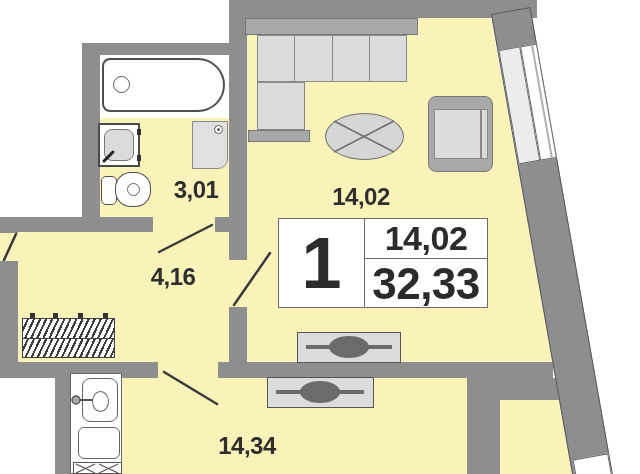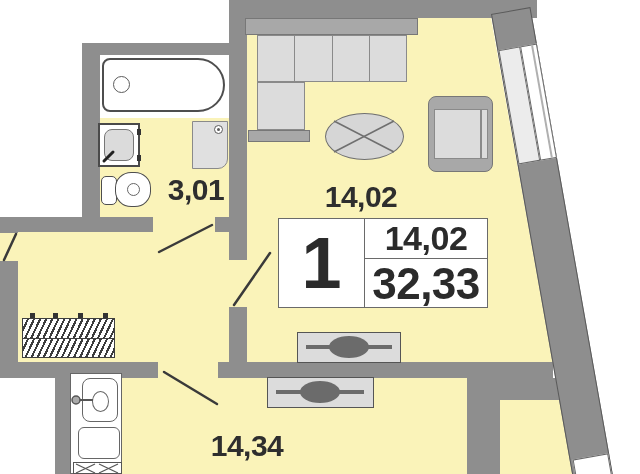--- a/index.html
+++ b/index.html
@@ -82,21 +82,21 @@
   .vent-oval{background:#6b6b6b;border-radius:50%;width:40px;height:22px;}
   .voval-up{left:329px;top:336px;}
   .voval-low{left:300px;top:381px;}
   
   .counter{left:70px;top:373px;width:52px;height:101px;background:#fff;border:1px solid #666;}
   .ksink{left:82px;top:378px;width:36px;height:44px;background:#fff;border:1.5px solid #666;border-radius:8px;}
   .ksink-oval{left:92px;top:391px;width:17px;height:21px;background:#fff;border:1.5px solid #666;border-radius:50%;}
   .kcab{left:78px;top:427px;width:42px;height:32px;background:#fff;border:1.5px solid #666;border-radius:6px;}
   .kstove{left:73px;top:462px;width:49px;height:12px;background:#fff;border:1px solid #555;}
   
-  .room-label{transform:translate(-50%,-50%);font-size:30px;font-weight:600;color:#2e2e2e;
+  .room-label{transform:translate(-50%,-50%);font-size:24px;font-weight:600;color:#2e2e2e;
               letter-spacing:-0.5px;white-space:nowrap;}
   .lab-bath{left:196px;top:190px;}
   .lab-living{left:361px;top:197px;}
   .lab-hall{left:173px;top:277px;}
   .lab-kitchen{left:247px;top:446px;}
   
   .info{left:278px;top:218px;width:210px;height:90px;background:#fff;border:1.5px solid #6a6a6a;display:flex;}
   .info-left{width:85px;border-right:1.5px solid #6a6a6a;display:flex;align-items:center;justify-content:center;
              font-size:72px;font-weight:700;color:#2b2b2b;}
   .info-right{flex:1;display:flex;flex-direction:column;}
@@ -204,20 +204,21 @@
     <line x1="78" y1="400" x2="93" y2="400" stroke="#555" stroke-width="2"></line>
     <circle cx="76" cy="400" r="4" fill="#aaa" stroke="#555" stroke-width="1.5"></circle>
     <line x1="76" y1="464" x2="95" y2="473" stroke="#555" stroke-width="1.2"></line>
     <line x1="95" y1="464" x2="76" y2="473" stroke="#555" stroke-width="1.2"></line>
     <line x1="99" y1="464" x2="118" y2="473" stroke="#555" stroke-width="1.2"></line>
     <line x1="118" y1="464" x2="99" y2="473" stroke="#555" stroke-width="1.2"></line>
   </svg>
 
   <div class="abs room-label lab-bath">3,01</div>
   <div class="abs room-label lab-living">14,02</div>
+  <div class="abs room-label lab-hall">4,16</div>
   <div class="abs room-label lab-kitchen">14,34</div>
 
   <div class="abs info">
     <div class="info-left">1</div>
     <div class="info-right">
       <div class="info-living">14,02</div>
       <div class="info-total">32,33</div>
     </div>
   </div>
 

